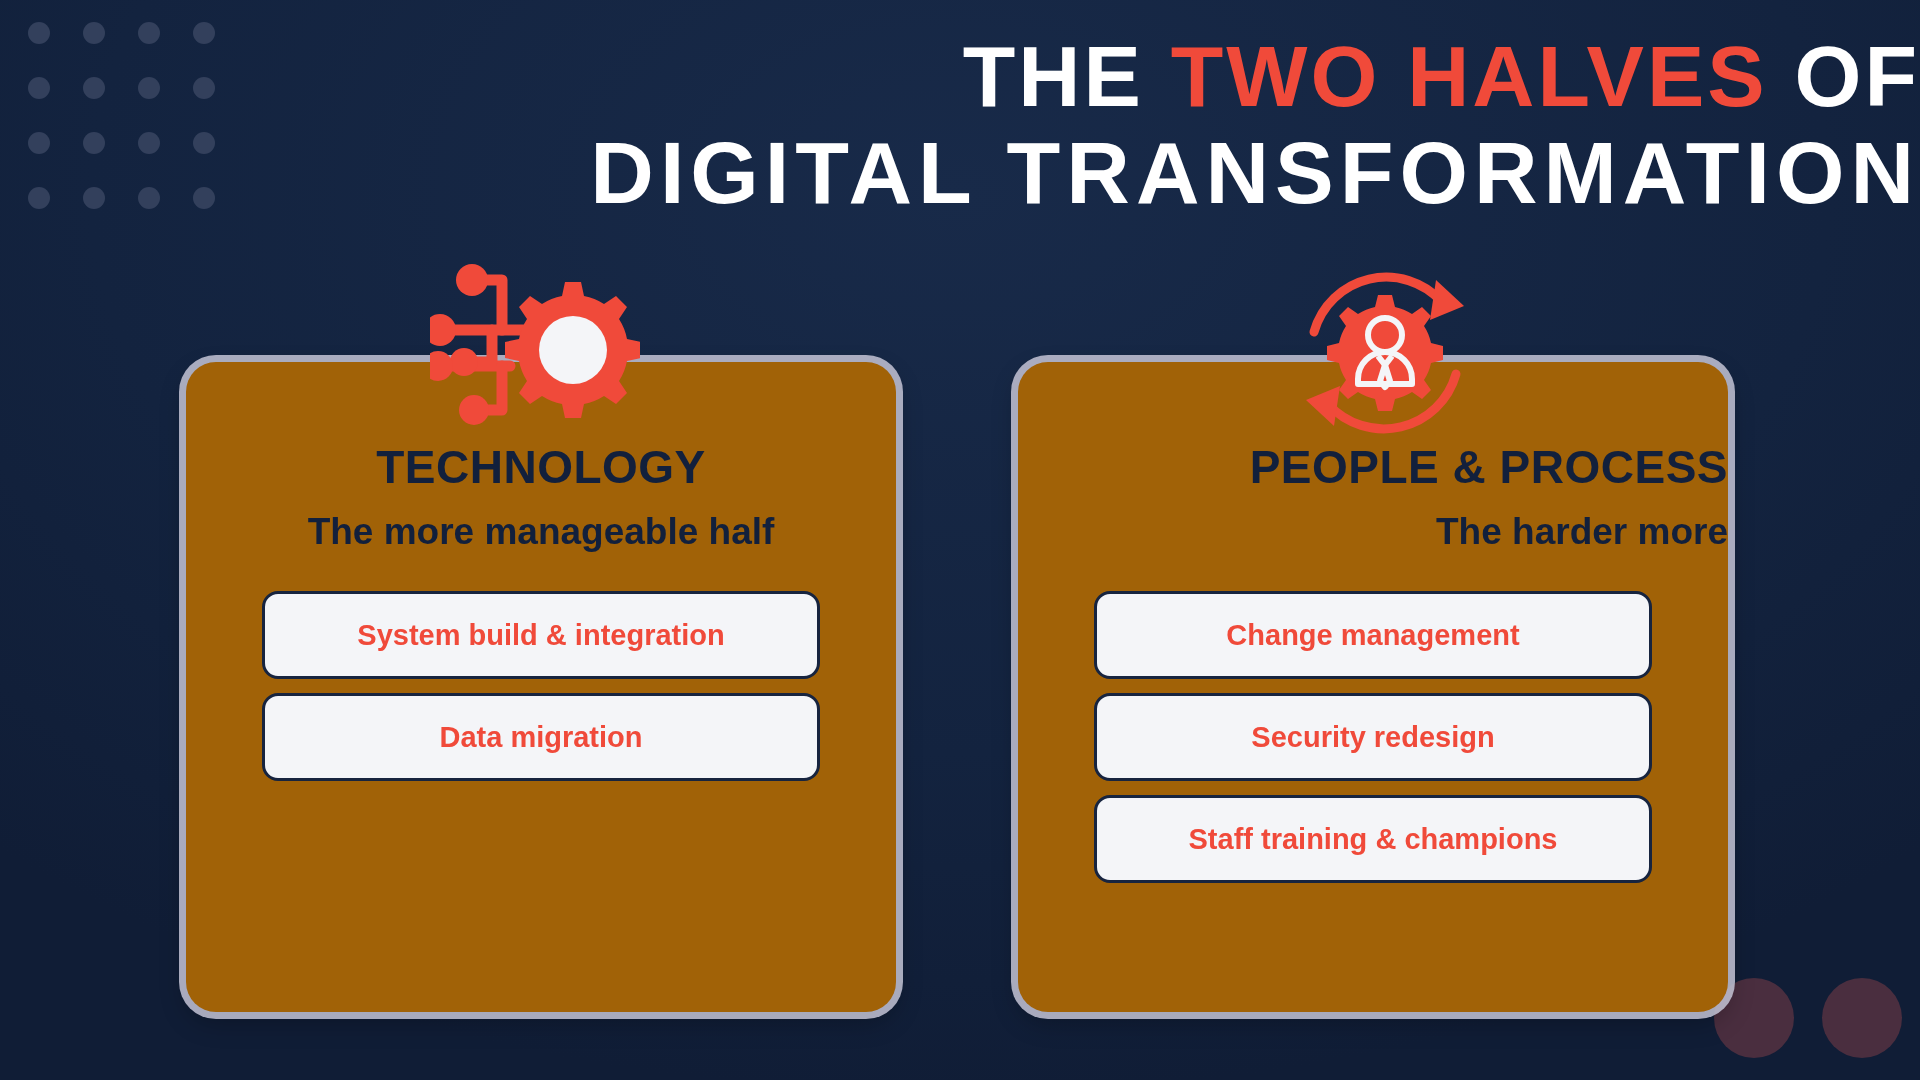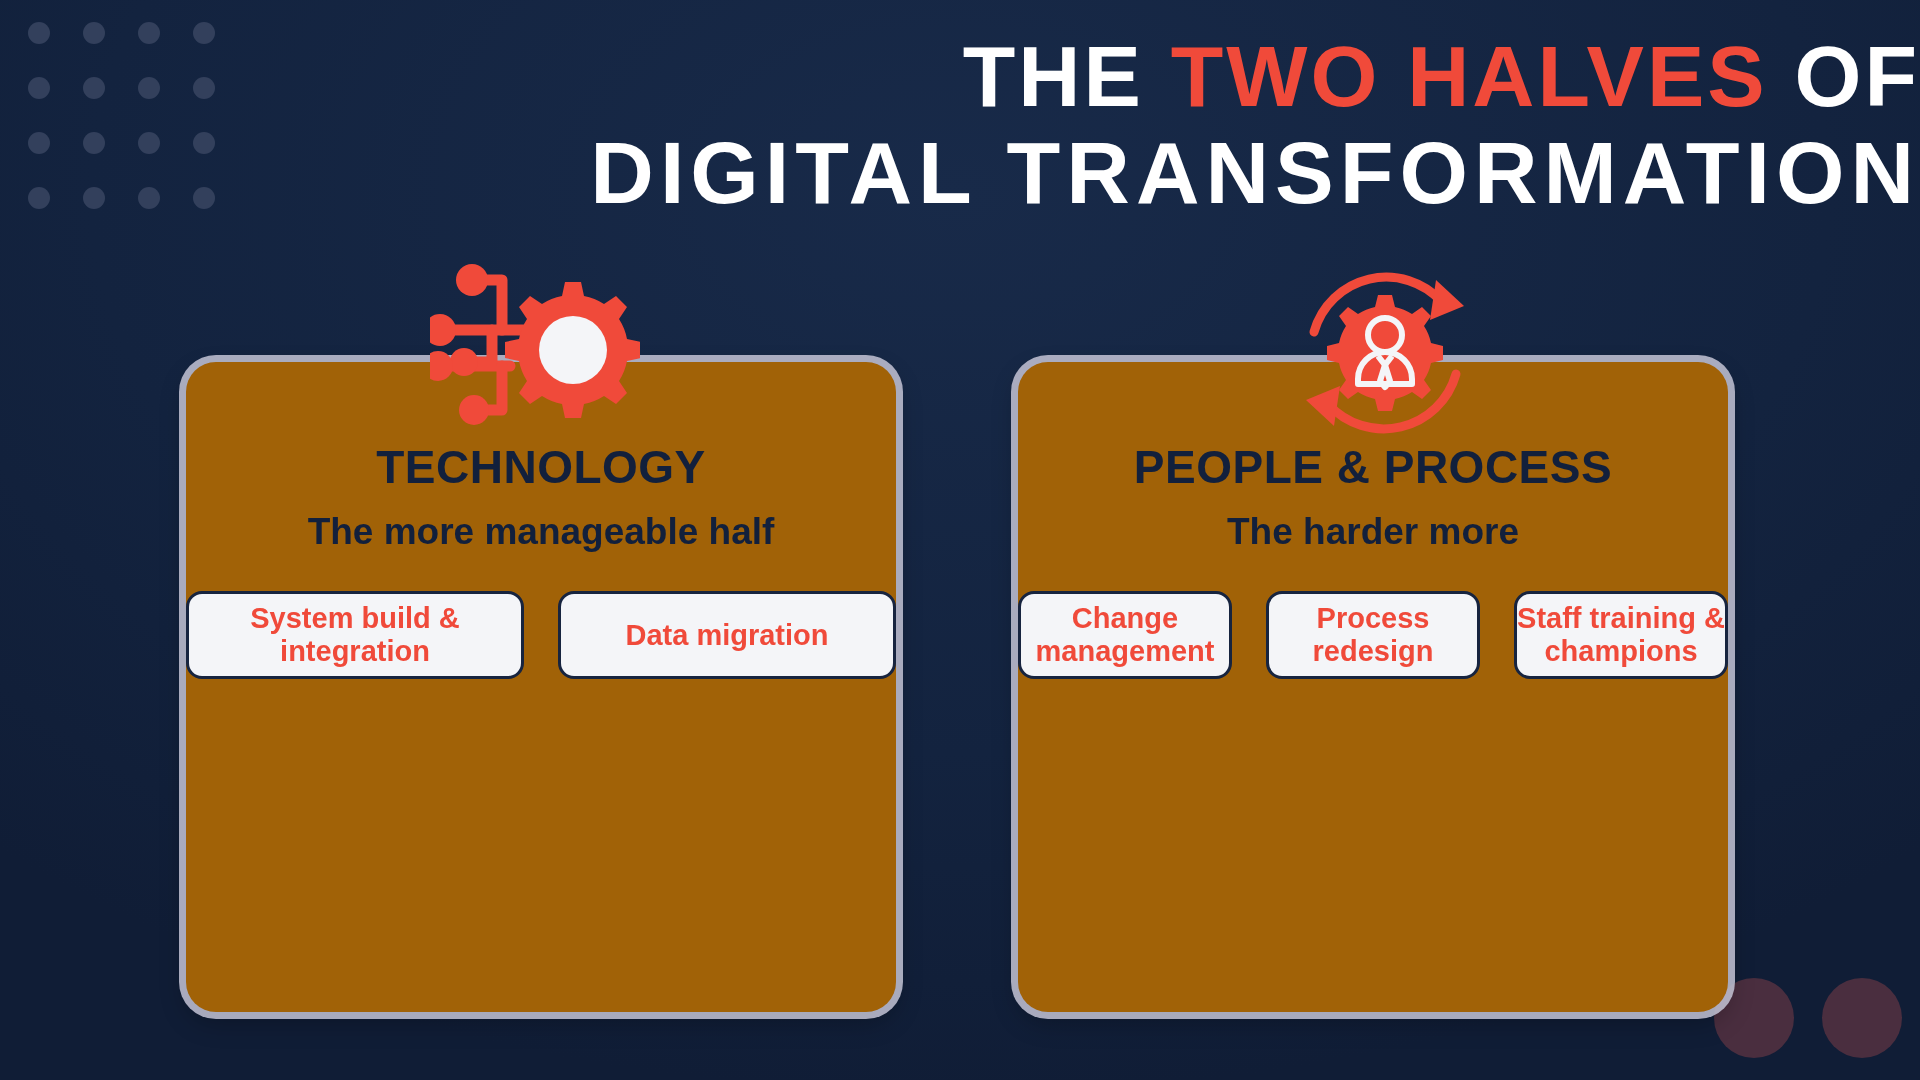--- a/index.html
+++ b/index.html
@@ -58,43 +58,44 @@
     background:#a16207;
     border-radius:30px;
     box-shadow:
       0 0 0 7px rgba(196,196,214,0.85),
       0 10px 26px rgba(0,0,0,0.28);
     display:flex;
     flex-direction:column;
     align-items:center;
   }
   #card-technology { left:186px;  top:362px; width:710px; height:650px; }
-  #card-people     { left:1018px; top:362px; width:710px; height:650px; }
+  #card-people     { left:1018px; top:362px; width:710px; height:650px;align-items:flex-end; }
 
   .card-title {
     margin-top:78px;
     font-size:46px;
     font-weight:bold;
     letter-spacing:0.5px;
     color:#12203c;
     text-align:center;
   }
   .card-subtitle {
     margin-top:17px;
     font-size:37px;
     font-weight:bold;
     color:#12203c;
     text-align:center;
   }
   .pill-list {
     margin-top:38px;
     width:100%;
     display:flex;
+    flex-direction:column;
     align-items:center;
-    gap:34px;
+    gap:14px;
   }
   .pill {
     width:558px;
     height:88px;
     border:3px solid #17243f;
     border-radius:16px;
     background:#f4f5f8;
     display:flex;
     align-items:center;
     justify-content:center;
@@ -217,16 +218,16 @@
     <div class="pill">System build &amp; integration</div>
     <div class="pill">Data migration</div>
   </div>
 </div>
 
 <div class="card" id="card-people">
   <div class="card-title">PEOPLE &amp; PROCESS</div>
   <div class="card-subtitle">The harder more</div>
   <div class="pill-list">
     <div class="pill">Change management</div>
-    <div class="pill">Process redesign</div>
+    <div class="pill">Security redesign</div>
     <div class="pill">Staff training &amp; champions</div>
   </div>
 </div>
 
 </body></html>

